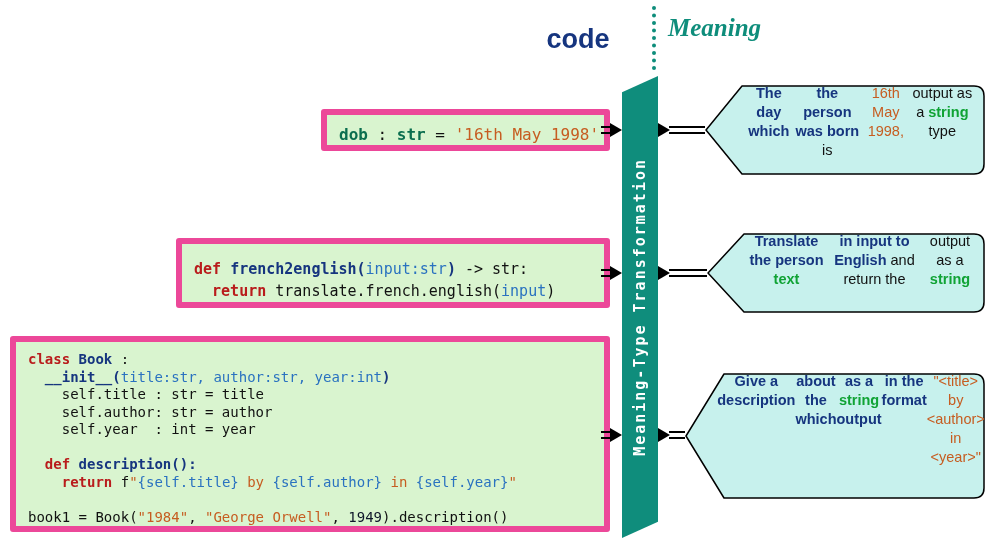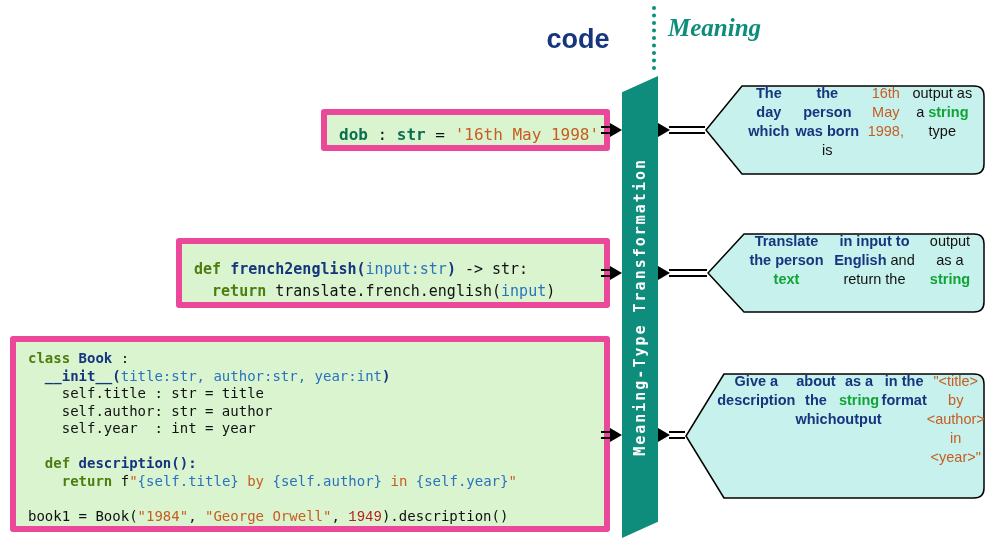--- a/index.html
+++ b/index.html
@@ -34,26 +34,26 @@
   }
   
   .code-box{
     position:absolute;box-sizing:border-box;
     background:#d9f4cf;border:6px solid #ec4899;border-radius:3px;
     font-family:"DejaVu Sans Mono", monospace;color:#111;
     display:flex;flex-direction:column;justify-content:flex-end;
     padding-left:12px;white-space:pre;
   }
   .code-line{white-space:pre;}
-  .tok-kw{color:#4d7c0f;font-weight:bold;}
+  .tok-kw{color:#b91c1c;font-weight:bold;}
   .tok-fn{color:#16357f;font-weight:bold;}
   .tok-nm{color:#0b6e4f;font-weight:bold;}
   .tok-pm{color:#2a72c0;}
   .tok-st{color:#c65d21;}
-  .tok-nu{color:#b91c1c;font-family:Liberation Mono, monospace;}
+  .tok-nu{color:#0f172a;}
   .tok-pl{color:#111;}
   
   .dline{
     position:absolute;height:4px;border-top:2px solid #000;border-bottom:2px solid #000;
   }
   .tri{
     position:absolute;width:0;height:0;
     border-top:7px solid transparent;border-bottom:7px solid transparent;
     border-left:12px solid #000;
   }

